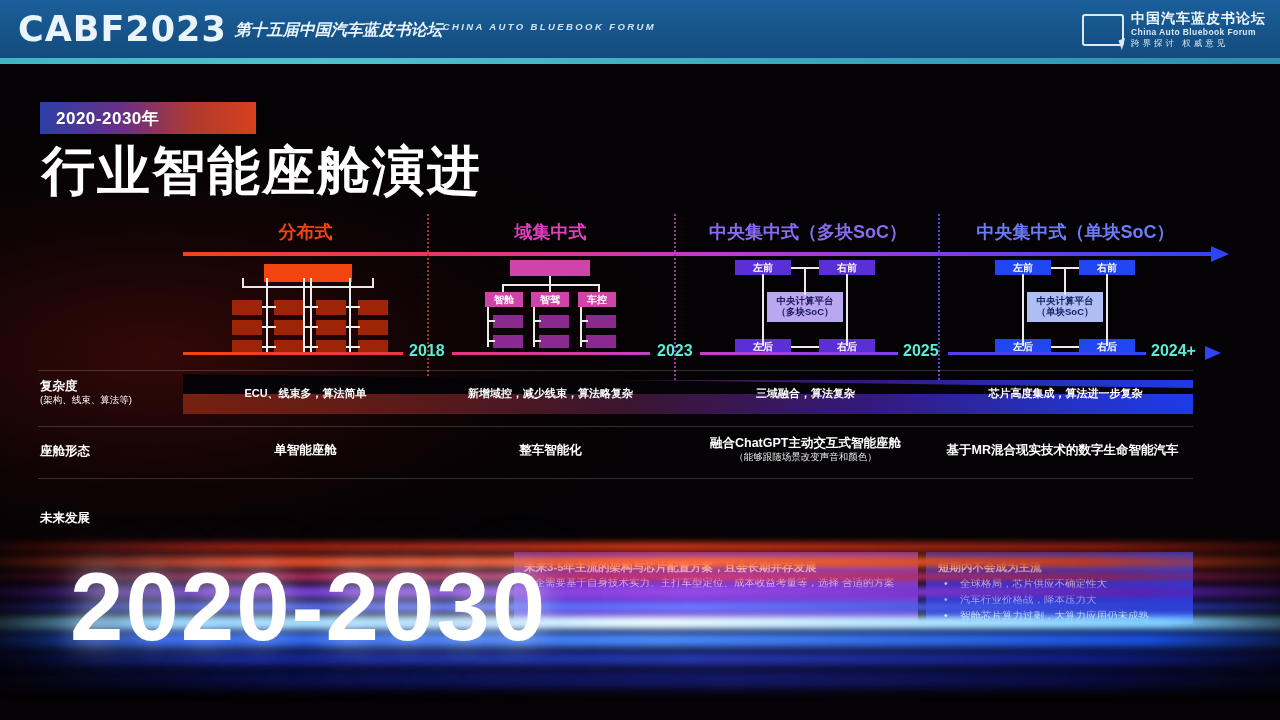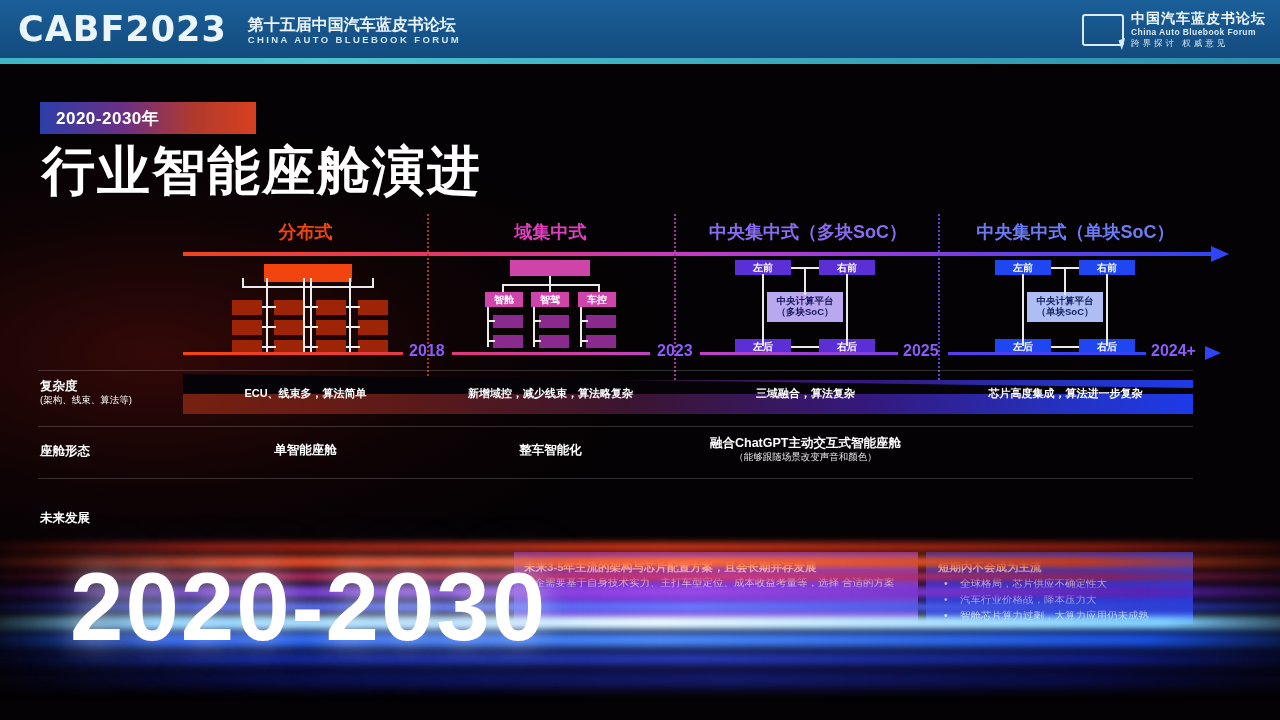--- a/index.html
+++ b/index.html
@@ -15,30 +15,30 @@
     position:absolute; left:0; top:0; width:1280px; height:58px;
     background:linear-gradient(180deg,#1b5f99 0%,#17568d 45%,#134b7e 100%);
     overflow:hidden;
   }
   #header-underline{
     position:absolute; left:0; top:58px; width:1280px; height:6px;
     background:linear-gradient(90deg,#3fb6c4 0%,#4ec3cf 25%,#3aa9bd 60%,#2e8fae 100%);
   }
   #logo-cabf{
     position:absolute; left:18px; top:6px; height:46px;
-    display:flex; align-items:center; gap:21px;justify-content:space-between;
+    display:flex; align-items:center; gap:8px;justify-content:space-between;
   }
   .cabf-main{
     font-family:"DejaVu Sans",sans-serif;
     font-size:35px; font-weight:700; letter-spacing:1px;
     color:#eaf4fb;
     line-height:1;
     -webkit-text-stroke:0px;
   }
-  .cabf-cn-wrap{ display:flex; flex-direction:column; justify-content:center; padding-top:3px;}
+  .cabf-cn-wrap{ display:flex; flex-direction:row; justify-content:center; padding-top:3px;font-style:italic;}
   .cabf-cn{ font-size:16px; font-weight:700; color:#eaf4fb; letter-spacing:0px; line-height:1.15;}
   .cabf-en{ font-size:9.5px; font-weight:700; color:#cfe4f2; letter-spacing:2.4px; line-height:1.2;}
 
   #logo-right{
     position:absolute; right:14px; top:9px; height:42px;
     display:flex; align-items:center; gap:7px;
   }
   #logo-mark{
     width:42px; height:32px; border:2px solid #dce9f5; border-radius:3px;
     position:relative;
@@ -131,21 +131,21 @@
   
   #d4{ left:995px; top:196px; width:140px; height:94px; }
   #d4 .corner{ position:absolute; width:56px; height:15px; background:#1f46f0;
       font-size:10px;color:#fff;display:flex;align-items:center;justify-content:center;font-weight:700;}
   #d4 .center{ position:absolute; left:32px; top:32px; width:76px; height:30px; background:#aebdf3;
       color:#10205e; font-size:9.5px; text-align:center; line-height:1.18; padding-top:3px; font-weight:700;}
   #d4 .conn{ position:absolute; background:#e9e9e9; }
 
   
   .yr-seg{ position:absolute; top:288px; height:3px; }
-  .yr-label{ position:absolute; top:278px; font-size:16px; font-weight:700; color:#8b5cf6; }
+  .yr-label{ position:absolute; top:278px; font-size:16px; font-weight:700; color:#5eead4; }
   #yr-arrow-head{
     position:absolute; left:1205px; top:282px;
     width:0;height:0;border-left:16px solid #2f45f5;
     border-top:7px solid transparent;border-bottom:7px solid transparent;
   }
 
   
   #row-complex{
     position:absolute; left:183px; top:316px; width:1010px; height:34px;
     background:linear-gradient(90deg,#772010 0%,#5c1a18 22%,#3b1530 44%,#34197e 68%,#2432c4 88%,#1e3ae8 100%);
@@ -354,20 +354,21 @@
   <div class="complex-item" style="left:673px;width:265px;">三域融合，算法复杂</div>
   <div class="complex-item" style="left:938px;width:255px;">芯片高度集成，算法进一步复杂</div>
 
   <div class="sep-line" style="left:38px;top:362px;width:1155px;"></div>
   <div class="row-label" style="left:40px;top:379px;font-size:12.5px;">座舱形态</div>
 
   <div class="form-item" style="left:183px;top:378px;width:245px;">单智能座舱</div>
   <div class="form-item" style="left:428px;top:378px;width:245px;">整车智能化</div>
   <div class="form-item" style="left:663px;top:371px;width:285px;">融合ChatGPT主动交互式智能座舱</div>
   <div class="form-item form-sub" style="left:663px;top:387px;width:285px;font-weight:400;">（能够跟随场景改变声音和颜色）</div>
+  <div class="form-item" style="left:925px;top:378px;width:275px;">基于MR混合现实技术的数字生命智能汽车</div>
 
   <div class="sep-line" style="left:38px;top:414px;width:1155px;"></div>
   <div class="row-label" style="left:40px;top:446px;font-size:12.5px;">未来发展</div>
 
   <div id="fbox1">
     <div class="fbox-title">未来3-5年主流的架构与芯片配置方案，且会长期并存发展</div>
     <div class="fbox-body">车企需要基于自身技术实力、主打车型定位、成本收益考量等，选择 合适的方案</div>
   </div>
 
   <div id="fbox2">

